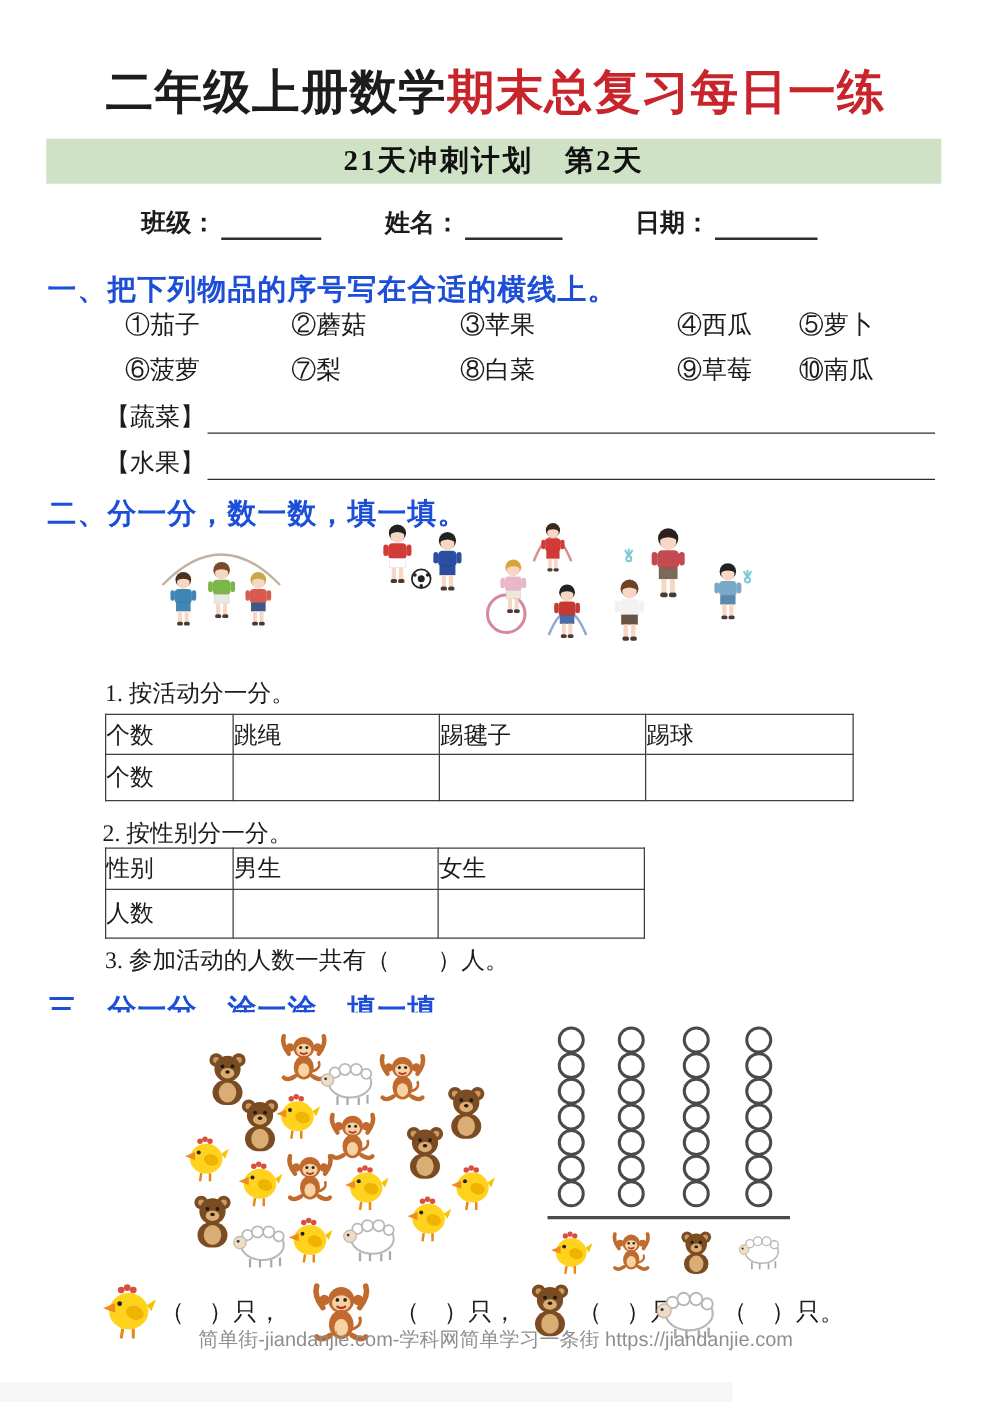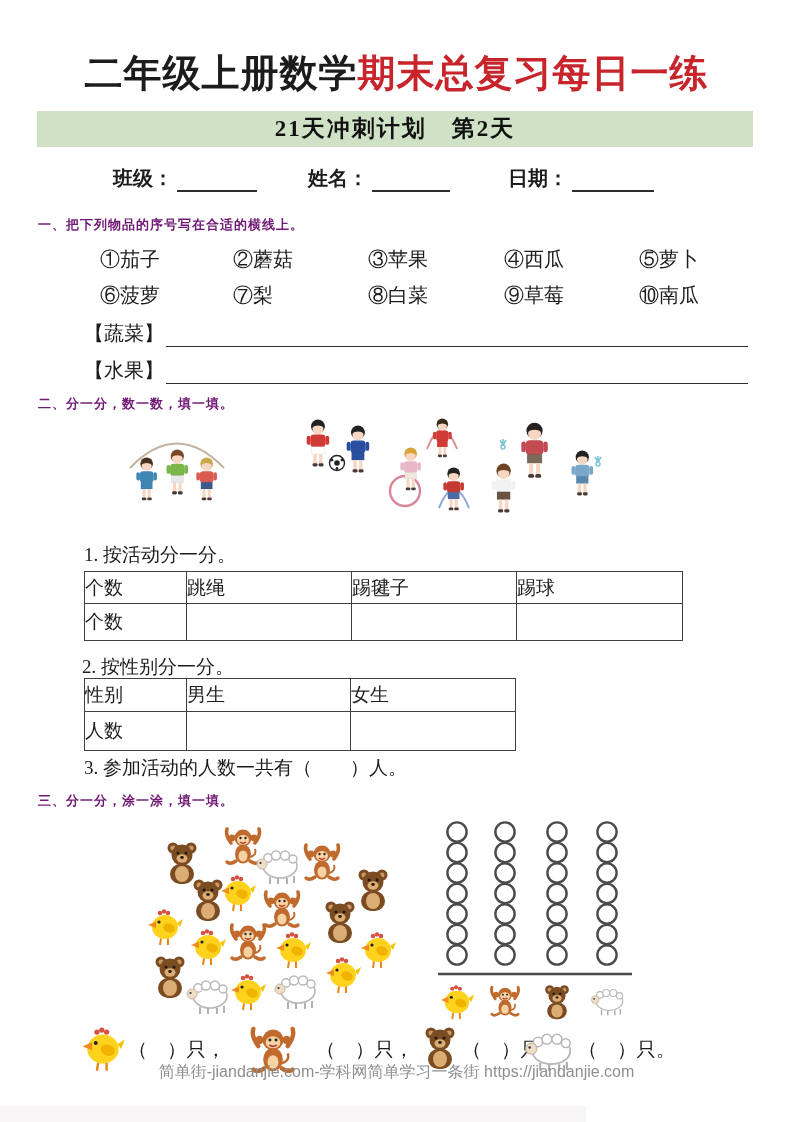--- a/index.html
+++ b/index.html
@@ -9,25 +9,25 @@
   
   #title{top:48px;left:0;width:100%;text-align:center;font-size:38px;font-weight:900;letter-spacing:1px;white-space:nowrap;}
   #title .red{color:#c8242b;}
   
   #banner{top:111px;left:37px;width:716px;height:36px;background:#cfe2c6;text-align:center;
           line-height:36px;font-size:23px;font-weight:700;color:#111;letter-spacing:2px;}
   
   .info-item{top:165px;font-size:20px;font-weight:700;white-space:nowrap;}
   .blank{display:inline-block;border-bottom:2px solid #2d2d2d;height:20px;vertical-align:bottom;margin-left:4px;}
   
-  .sec-head{font-size:13px;font-weight:700;color:#701a75;letter-spacing:1px;white-space:nowrap;font-family:Liberation Serif, serif;}
+  .sec-head{font-size:23px;font-weight:700;color:#1d4ed8;letter-spacing:1px;white-space:nowrap;font-family:Liberation Serif, serif;}
   
   .item-row{left:100px;width:670px;display:flex;font-size:20px;}
   .item-row span{display:inline-block;}
-  .iw0{width:133px;} .iw1{width:135px;} .iw2{width:136px;} .iw3{width:135px;}
+  .iw0{width:133px;} .iw1{width:135px;} .iw2{width:136px;} .iw3{width:135px;text-align:center;}
   .blank-line{left:84px;width:664px;display:flex;font-size:20px;align-items:flex-end;}
   .blank-line .rule{flex:1;border-bottom:1.6px solid #2d2d2d;height:24px;margin-left:2px;}
   .qnum{font-size:19px;white-space:nowrap;}
   
   table.wtable{position:absolute;border-collapse:collapse;table-layout:fixed;}
   table.wtable td{border:1.6px solid #3f3f3f;text-align:left;font-size:19px;padding:0;}
   #table1 td.hr{height:31px;} #table1 td.dr{height:36px;}
   #table2 td.hr{height:32px;} #table2 td.dr{height:38px;}
   
   #sec3clip{left:38px;top:789px;height:21px;overflow:hidden;width:420px;}

